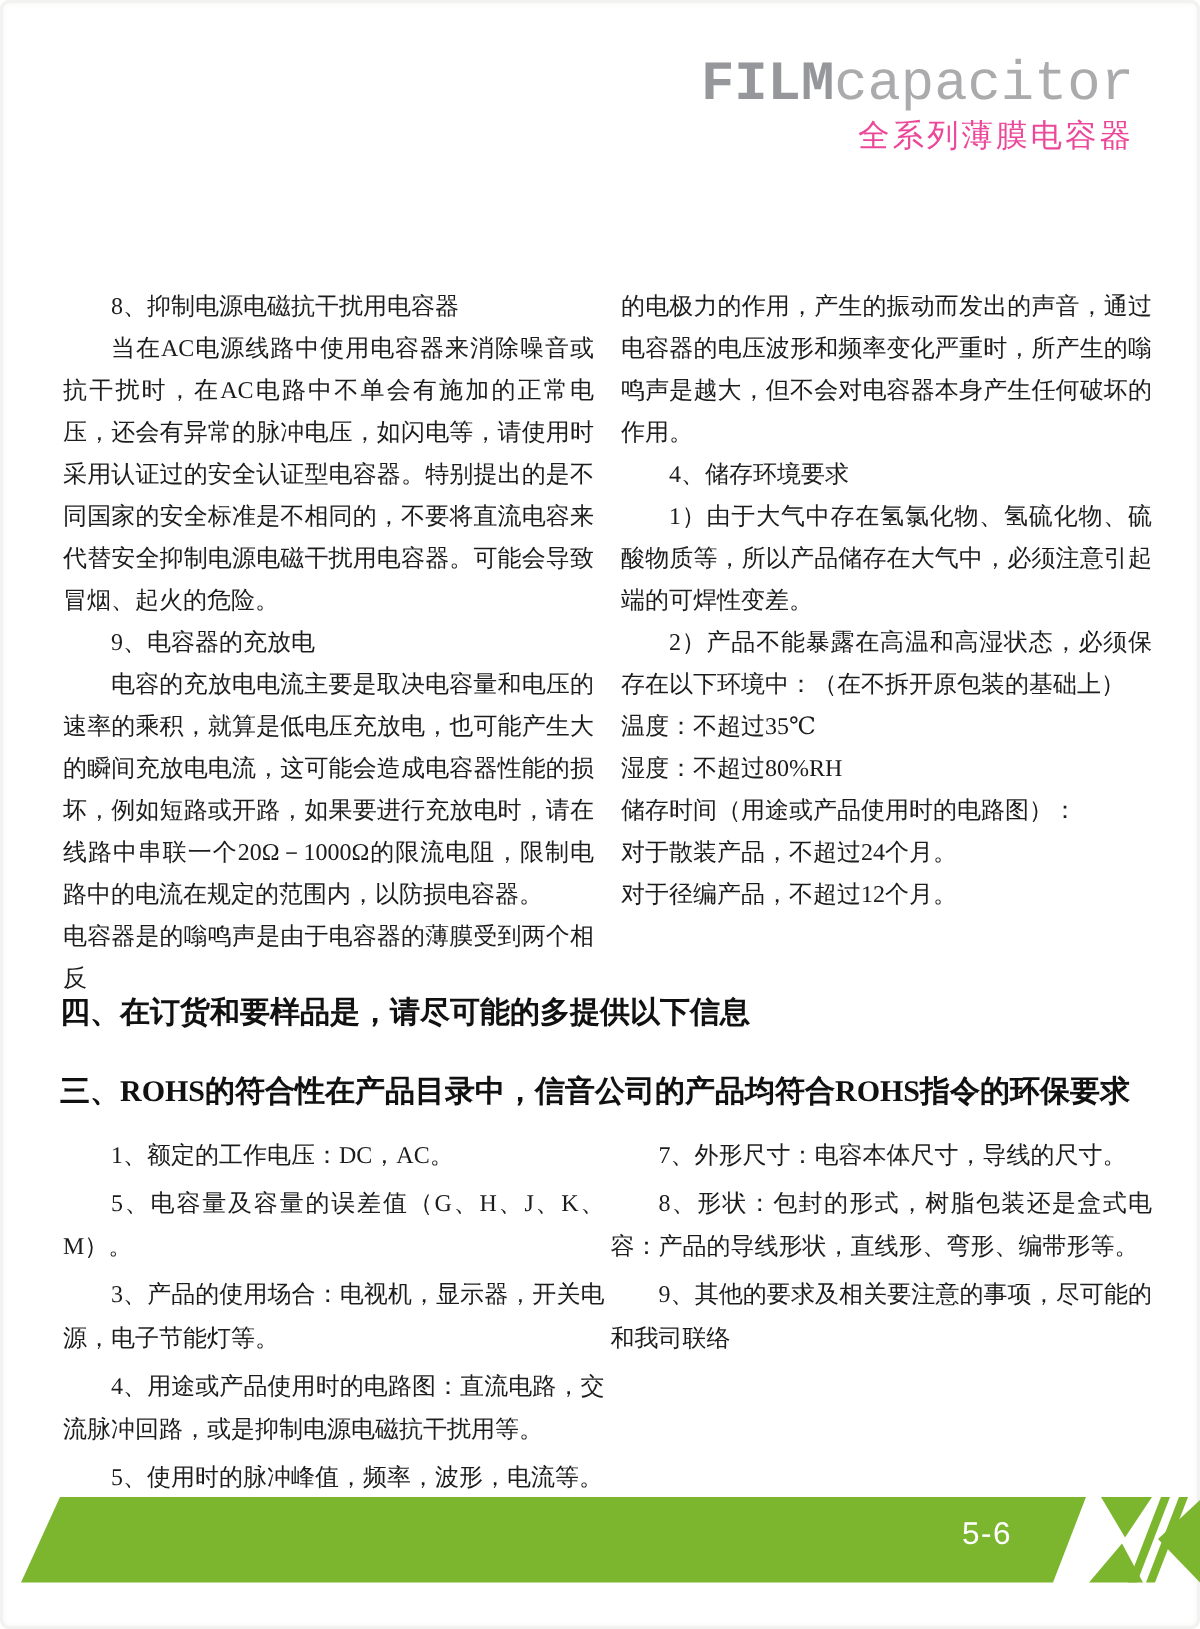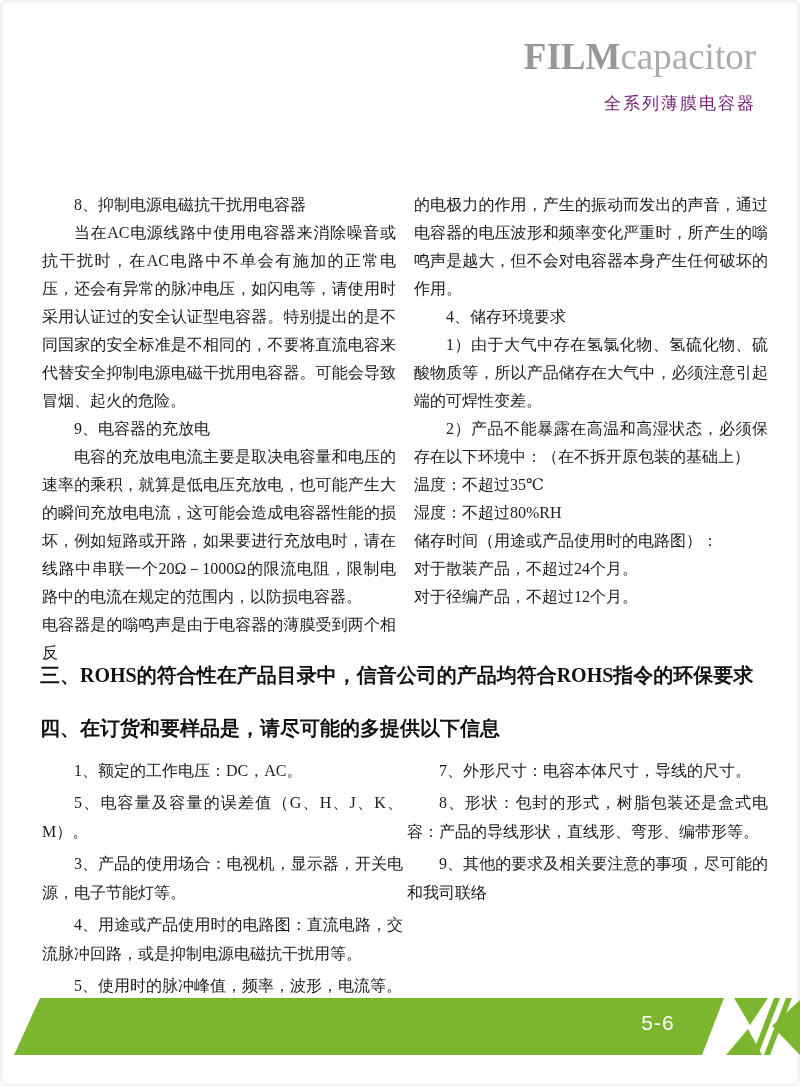--- a/index.html
+++ b/index.html
@@ -10,28 +10,28 @@
     color:#1c1c1c;
   }
   .page-edge{
     position:absolute;inset:0;pointer-events:none;
     box-shadow:inset 0 0 0 2px #f2f2f0, inset 0 0 6px #ececea;
     border-radius:6px;
   }
   
   .header{position:absolute;top:38px;right:44px;text-align:right;}
   .brand{
-    font-family:Liberation Serif, serif;
+    font-family:Liberation Mono, monospace;
     font-size:37px;line-height:38px;letter-spacing:0px;white-space:nowrap;text-align:center;
   }
   .brand .bold{font-weight:bold;color:#96979a;}
   .brand .light{font-weight:normal;color:#ababae;}
   .subtitle{
-    font-size:17px;line-height:24px;letter-spacing:2px;color:#701a75;
-    margin-top:16px;white-space:nowrap;
+    font-size:21px;line-height:24px;letter-spacing:2px;color:#ec4899;
+    margin-top:2px;white-space:nowrap;
   }
   
   .main-cols{position:absolute;top:191px;left:42px;right:32px;display:flex;gap:18px;}
   .col{flex:1 1 0;font-size:16px;line-height:28px;}
   .para{margin:0;text-align:justify;}
   .para.indent{text-indent:2em;}
   
   .sections{position:absolute;top:662px;left:40px;right:30px;}
   .section-heading{
     font-weight:bold;font-size:20px;line-height:26px;margin:0;color:#111;
@@ -77,22 +77,22 @@
       <p class="para indent">2）产品不能暴露在高温和高湿状态，必须保存在以下环境中：（在不拆开原包装的基础上）</p>
       <p class="para flush">温度：不超过35℃</p>
       <p class="para flush">湿度：不超过80%RH</p>
       <p class="para flush">储存时间（用途或产品使用时的电路图）：</p>
       <p class="para flush">对于散装产品，不超过24个月。</p>
       <p class="para flush">对于径编产品，不超过12个月。</p>
     </div>
 </div>
 
 <div class="sections">
+  <p class="section-heading">四、在订货和要样品是，请尽可能的多提供以下信息</p>
   <p class="section-heading">三、ROHS的符合性在产品目录中，信音公司的产品均符合ROHS指令的环保要求</p>
-  <p class="section-heading">四、在订货和要样品是，请尽可能的多提供以下信息</p>
 </div>
 
 <div class="order-cols">
   <div class="order-col">
       <p class="para indent">1、额定的工作电压：DC，AC。</p>
       <p class="para indent">5、电容量及容量的误差值（G、H、J、K、M）。</p>
       <p class="para indent">3、产品的使用场合：电视机，显示器，开关电源，电子节能灯等。</p>
       <p class="para indent">4、用途或产品使用时的电路图：直流电路，交流脉冲回路，或是抑制电源电磁抗干扰用等。</p>
       <p class="para indent">5、使用时的脉冲峰值，频率，波形，电流等。</p>
       <p class="para indent">6、使用时的温度，指工作时的工作温度。</p>

